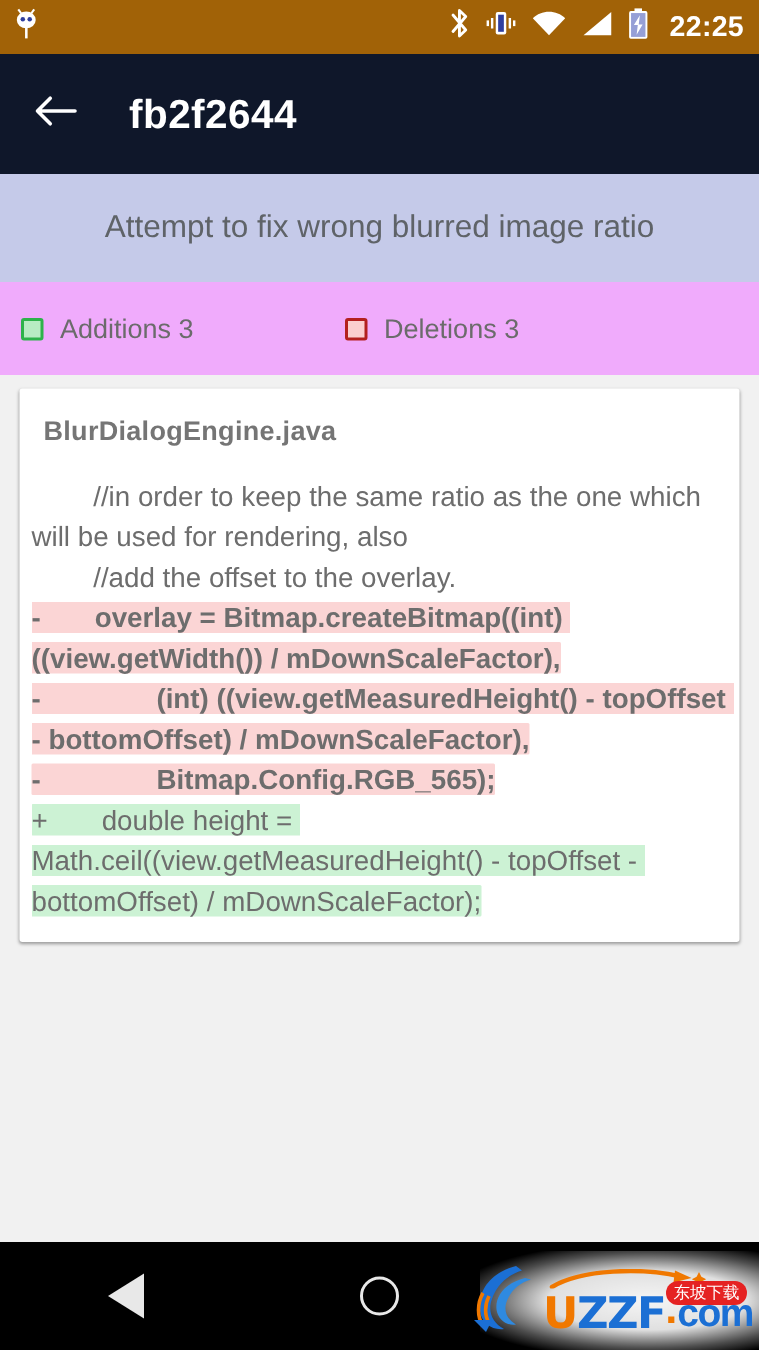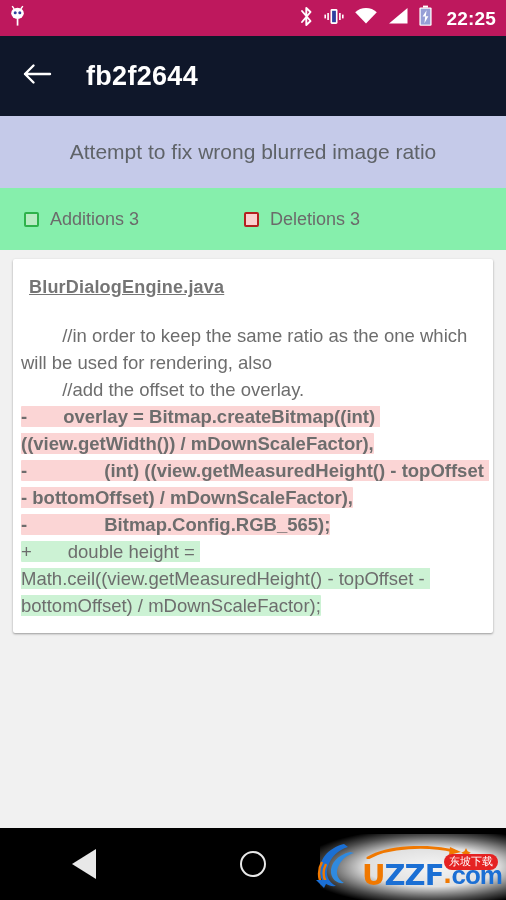--- a/index.html
+++ b/index.html
@@ -12,21 +12,21 @@
   .phone {
     position: relative;
     width: 506px; height: 900px;
     background: #f1f1f1;
     display: flex; flex-direction: column;
   }
 
   
   .statusbar {
     height: 36px; flex: 0 0 36px;
-    background: #be185d;
+    background: #a16207;
     display: flex; align-items: center;
     padding: 0 10px 0 8px;
     color: #ffffff;
   }
   .sb-left { display: flex; align-items: center; gap: 6px; }
   .sb-spacer { flex: 1; }
   .sb-right { display: flex; align-items: center; gap: 9px; }
   .sb-icon { display: block; }
   .sb-clock {
     font-size: 19px; font-weight: bold; letter-spacing: .2px;
@@ -64,30 +64,31 @@
   .subtitle-text {
     color: #5f6368;
     font-size: 21px;
     text-align: center;
     line-height: 1.25;
   }
 
   
   .stats-row {
     flex: 0 0 62px;
-    background: #86efac;
-    display: flex; align-items: center;
-    padding: 0 24px;
+    background: #f0abfc;
+    display: flex; align-items: center;
+    padding: 0 14px;
+    gap: 25px;
   }
   .stat {
     display: flex; align-items: center;
     gap: 11px;
     cursor: default;
   }
-  .stat.deletions { margin-left: 105px; }
+  .stat.deletions { margin-left: 76px; }
   .swatch {
     width: 15px; height: 15px;
     border-radius: 2px;
     border: 2px solid #2eb24b;
     background: #b8ecc3;
     flex: 0 0 15px;
   }
   .swatch.del {
     border-color: #b3201f;
     background: #fbcfcf;
@@ -109,23 +110,22 @@
     background: #ffffff;
     border-radius: 2px;
     box-shadow: 0 1px 2px rgba(0,0,0,.26), 0 1px 3px rgba(0,0,0,.13);
     padding: 18px 0 14px 0;
   }
   .file-name {
     font-size: 18px;
     font-weight: bold;
     color: #757575;
     padding: 0 16px 0 16px;
-    margin-bottom: 24px;
+    margin-bottom: 19px;
     letter-spacing: .2px;
-    text-decoration: underline;
   }
   .diff-body {
     font-family: "Liberation Sans", sans-serif;
     font-size: 18.5px;
     line-height: 1.46;
     color: #6d6d6d;
     padding: 0 6px 0 8px;
     white-space: pre-wrap;
     word-break: break-word;
   }

